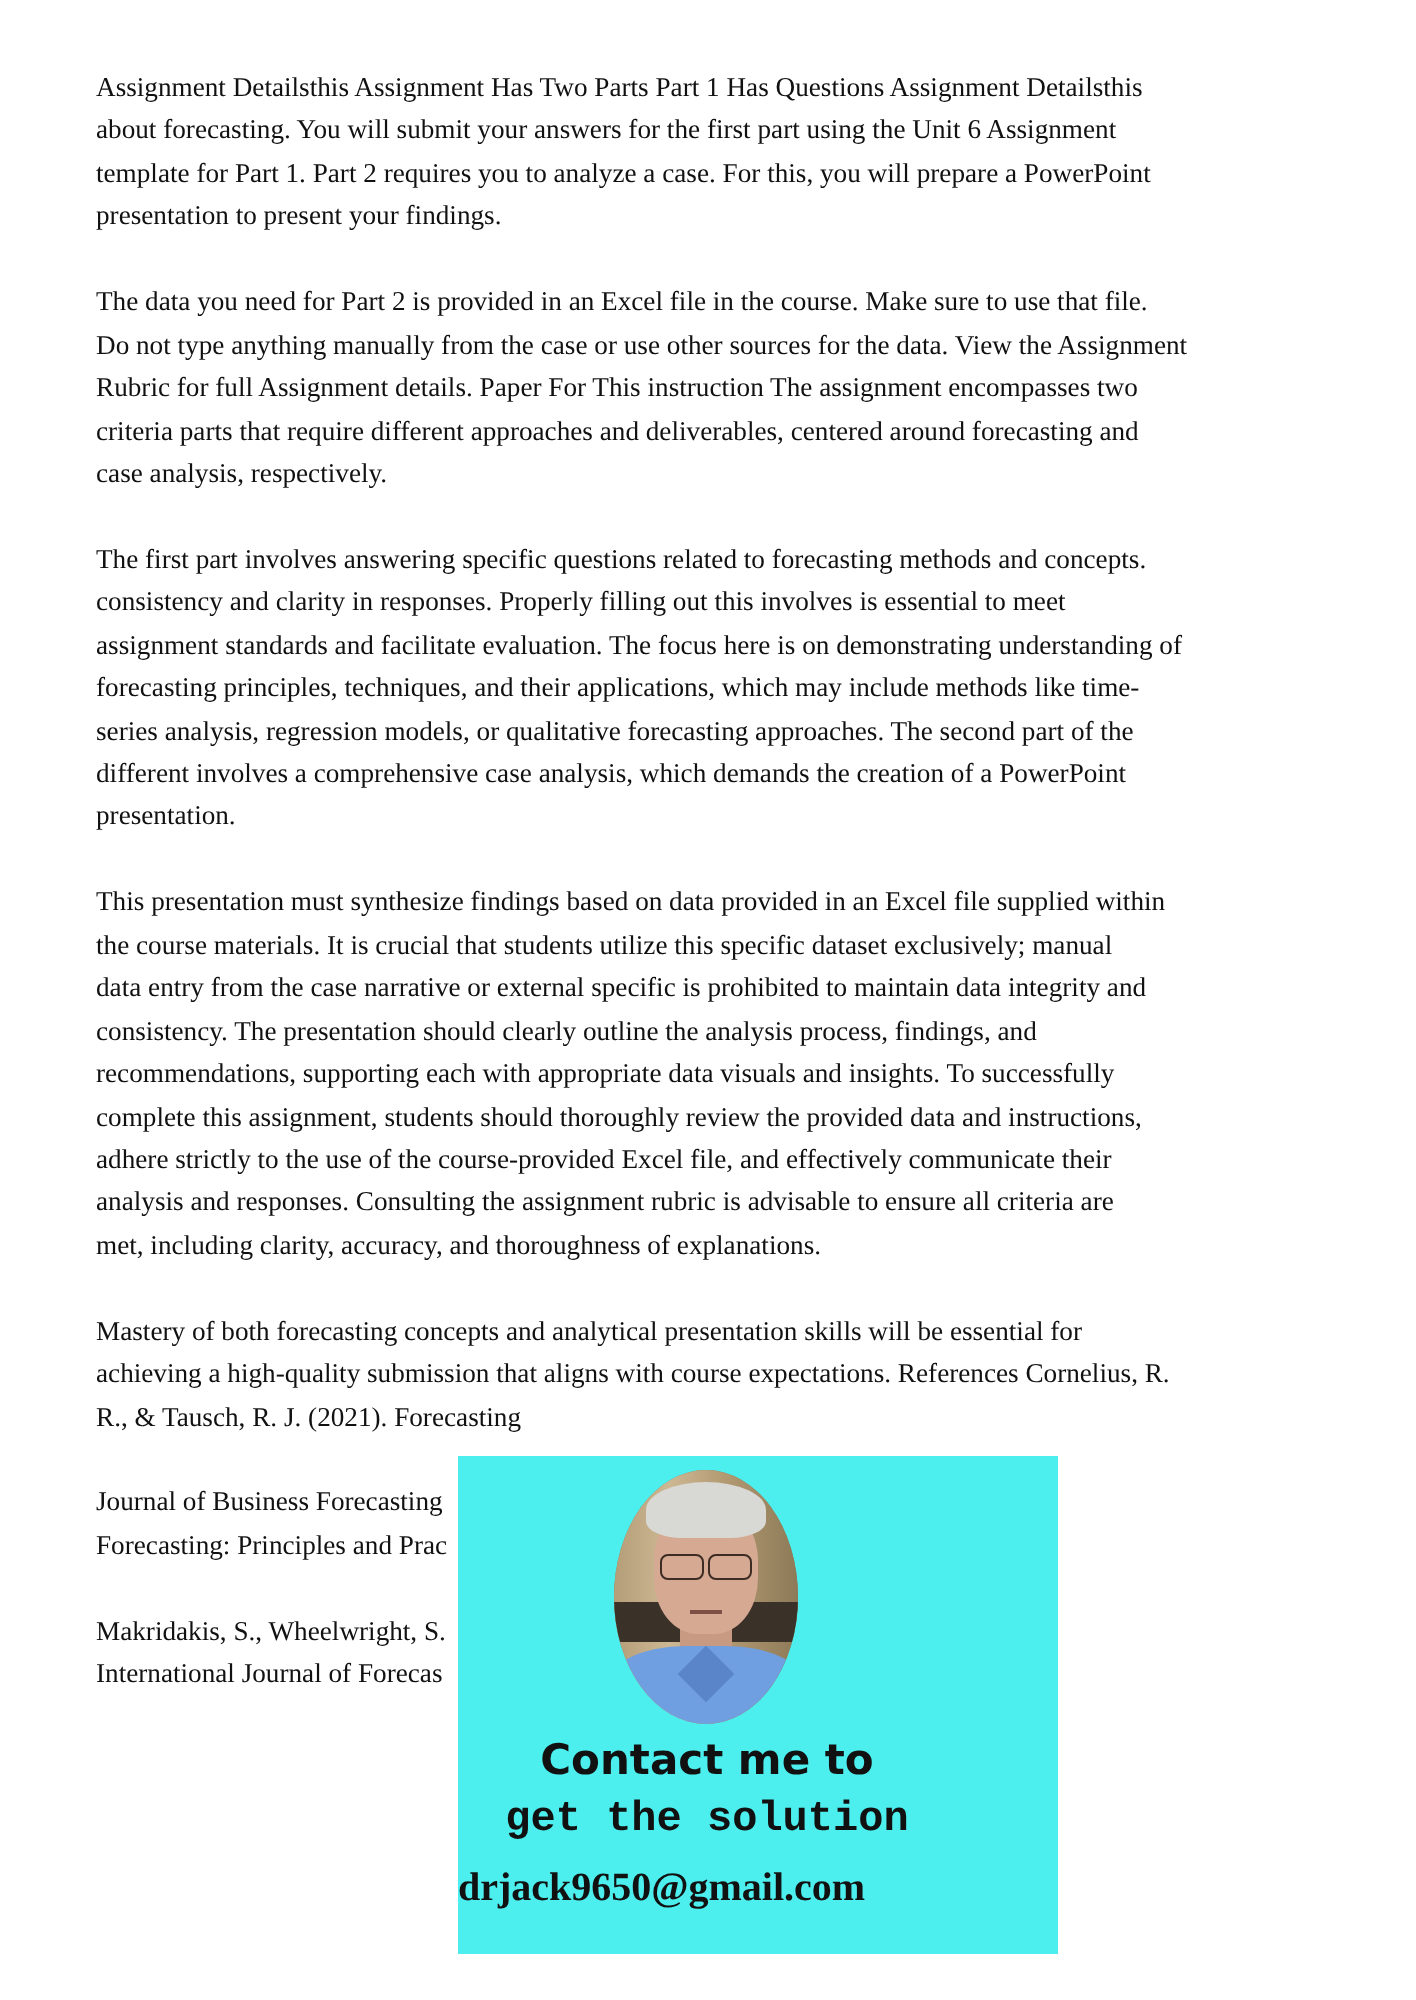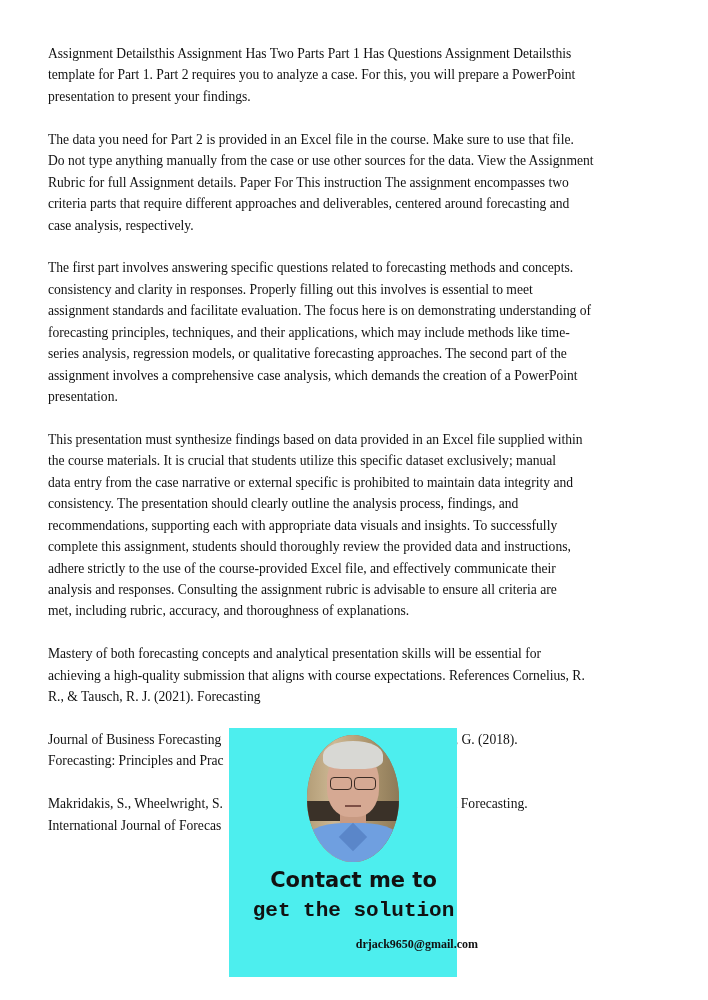--- a/index.html
+++ b/index.html
@@ -1,25 +1,25 @@
 <!DOCTYPE html>
 <html><head>
 <meta charset="utf-8">
 <style>
   html, body { margin: 0; padding: 0; background: #ffffff; }
   body { width: 708px; height: 1000px; position: relative; overflow: hidden; }
   .page {
     position: absolute; left: 48px; top: 33px; width: 600px;
     font-family: "Liberation Serif", "DejaVu Serif", serif;
-    font-size: 13.6px; line-height: 21.45px; color: #111111; margin-top: 10px;
+    font-size: 13.6px; line-height: 21.45px; color: #111111;
   }
   .line { white-space: nowrap; height: 21.45px; }
   .gap { height: 21.45px; }
   .promo {
-    position: absolute; left: 229px; top: 728px; width: 228px; height: 249px;
+    position: absolute; left: 229px; top: 728px; width: 300px; height: 249px;
     background: #4deeee;
   }
   .portrait {
     position: absolute; left: 78px; top: 7px; width: 92px; height: 127px;
     border-radius: 50%; overflow: hidden; background: #8a7a5c;
   }
   .portrait .bgwood { position:absolute; inset:0; background: linear-gradient(90deg,#b49e78 0%,#cdb894 30%,#b29a72 60%,#8d7a58 100%); }
   .portrait .dark { position:absolute; left:0; right:0; top:66px; height:20px; background:#3a3128; }
   .portrait .shirt { position:absolute; left:-4px; right:-4px; top:88px; height:50px; background:#6f9fe0; border-radius: 40% 40% 0 0; }
   .portrait .collar { position:absolute; left:36px; top:92px; width:20px; height:20px; background:#5a86c9; transform: rotate(45deg); }
@@ -31,63 +31,64 @@
   .portrait .lens.l { left:0; } .portrait .lens.r { right:0; }
   .portrait .mouth { position:absolute; left:38px; top:70px; width:16px; height:2px; background:#7d4f45; }
   .cta {
     position: absolute; left: 0; width: 249px; text-align: center;
     font-family: "DejaVu Sans", "Liberation Sans", sans-serif; font-weight: bold;
     font-size: 21px; color: #111111; line-height: 26px;
   }
   .cta1 { top: 139px; }
   .cta2 { top: 170px; font-family: Liberation Mono, monospace; }
   .email {
-    position: absolute; left: 0; top: 204px; width: 249px; text-align: right;
+    position: absolute; left: 0; top: 204px; width: 249px; text-align: left;
     font-family: "Liberation Serif", "DejaVu Serif", serif; font-weight: bold;
-    font-size: 12px; color: #111111; line-height: 24px;
+    font-size: 20px; color: #111111; line-height: 24px;
   }
 </style>
 </head>
 <body>
 
 <div class="page">
   <div>
     <div class="line">Assignment Detailsthis Assignment Has Two Parts Part 1 Has Questions Assignment Detailsthis</div>
+    <div class="line">about forecasting. You will submit your answers for the first part using the Unit 6 Assignment</div>
     <div class="line">template for Part 1. Part 2 requires you to analyze a case. For this, you will prepare a PowerPoint</div>
     <div class="line">presentation to present your findings.</div>
   </div>
   <div class="gap"></div>
   <div>
     <div class="line">The data you need for Part 2 is provided in an Excel file in the course. Make sure to use that file.</div>
     <div class="line">Do not type anything manually from the case or use other sources for the data. View the Assignment</div>
     <div class="line">Rubric for full Assignment details. Paper For This instruction The assignment encompasses two</div>
     <div class="line">criteria parts that require different approaches and deliverables, centered around forecasting and</div>
     <div class="line">case analysis, respectively.</div>
   </div>
   <div class="gap"></div>
   <div>
     <div class="line">The first part involves answering specific questions related to forecasting methods and concepts.</div>
     <div class="line">consistency and clarity in responses. Properly filling out this involves is essential to meet</div>
     <div class="line">assignment standards and facilitate evaluation. The focus here is on demonstrating understanding of</div>
     <div class="line">forecasting principles, techniques, and their applications, which may include methods like time-</div>
     <div class="line">series analysis, regression models, or qualitative forecasting approaches. The second part of the</div>
-    <div class="line">assignment involves a comprehensive case analysis, which demands the creation of a PowerPoint</div>
+    <div class="line">different involves a comprehensive case analysis, which demands the creation of a PowerPoint</div>
     <div class="line">presentation.</div>
   </div>
   <div class="gap"></div>
   <div>
     <div class="line">This presentation must synthesize findings based on data provided in an Excel file supplied within</div>
     <div class="line">the course materials. It is crucial that students utilize this specific dataset exclusively; manual</div>
     <div class="line">data entry from the case narrative or external specific is prohibited to maintain data integrity and</div>
     <div class="line">consistency. The presentation should clearly outline the analysis process, findings, and</div>
     <div class="line">recommendations, supporting each with appropriate data visuals and insights. To successfully</div>
     <div class="line">complete this assignment, students should thoroughly review the provided data and instructions,</div>
     <div class="line">adhere strictly to the use of the course-provided Excel file, and effectively communicate their</div>
     <div class="line">analysis and responses. Consulting the assignment rubric is advisable to ensure all criteria are</div>
-    <div class="line">met, including rubric, accuracy, and thoroughness of explanations.</div>
+    <div class="line">met, including clarity, accuracy, and thoroughness of explanations.</div>
   </div>
   <div class="gap"></div>
   <div>
     <div class="line">Mastery of both forecasting concepts and analytical presentation skills will be essential for</div>
     <div class="line">achieving a high-quality submission that aligns with course expectations. References Cornelius, R.</div>
     <div class="line">R., &amp; Tausch, R. J. (2021). Forecasting</div>
   </div>
   <div class="gap"></div>
   <div>
     <div class="line" style="white-space:pre">Journal of Business Forecasting                                                          poulos, G. (2018).</div>

